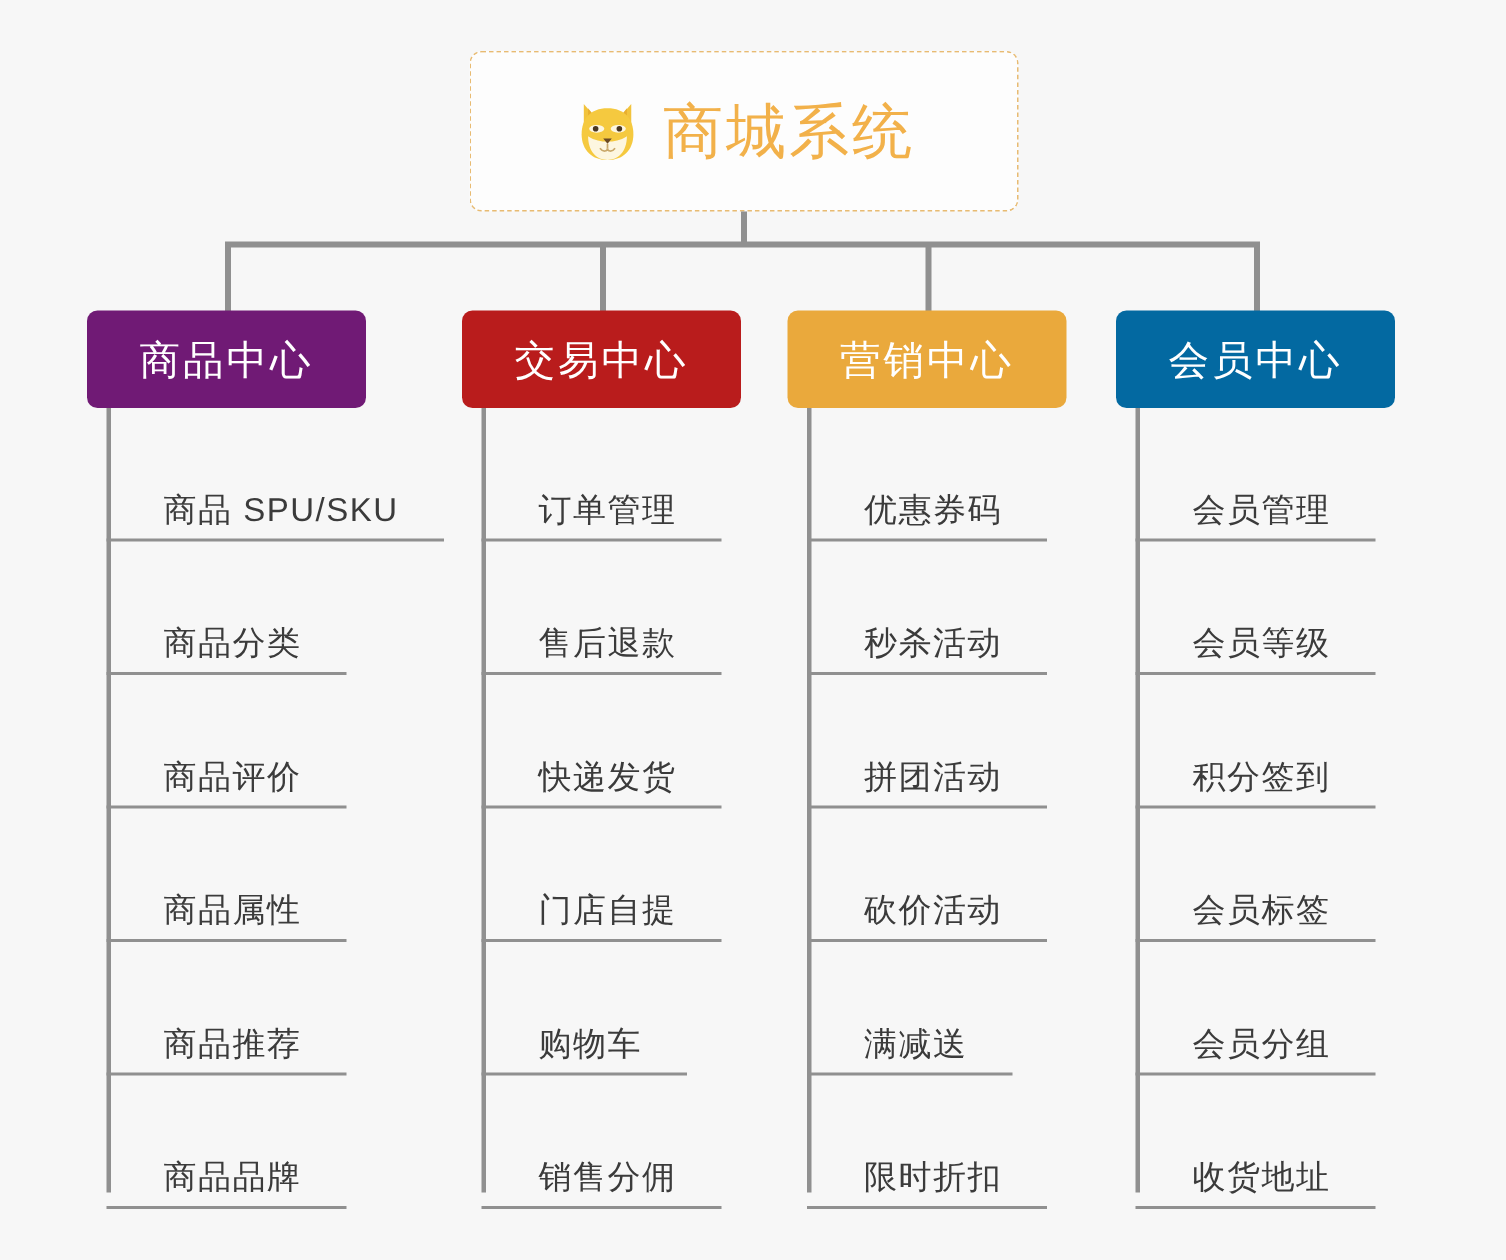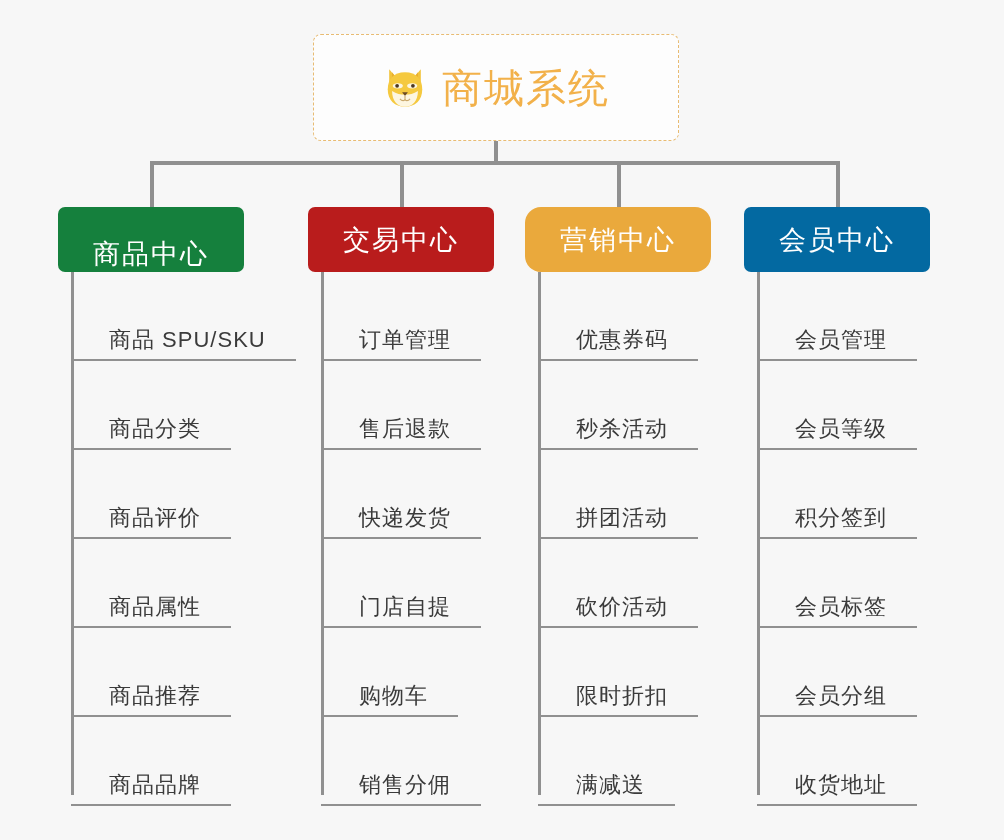--- a/index.html
+++ b/index.html
@@ -143,21 +143,21 @@
   </div>
 
   <div class="conn" id="conn-stem-root" style="background: rgb(144, 144, 144);"></div>
   <div class="conn" id="conn-bar" style="background: rgb(144, 144, 144);"></div>
   <div class="conn conn-drop" id="conn-drop-1" style="background: rgb(144, 144, 144);"></div>
   <div class="conn conn-drop" id="conn-drop-2" style="background: rgb(144, 144, 144);"></div>
   <div class="conn conn-drop" id="conn-drop-3" style="background: rgb(144, 144, 144);"></div>
   <div class="conn conn-drop" id="conn-drop-4" style="background: rgb(144, 144, 144);"></div>
 
   <div class="column" id="col-0">
-    <div class="cat-box" style="background: #15803d; align-items: flex-end;">
+    <div class="cat-box" style="background: #701a75;">
       <span>商品中心</span>
     </div>
     <div class="leaves">
       <div class="leaf">
           <span class="leaf-inner">商品 SPU/SKU</span>
         </div>
       <div class="leaf">
           <span class="leaf-inner">商品分类</span>
         </div>
       <div class="leaf">
@@ -195,41 +195,41 @@
       <div class="leaf">
           <span class="leaf-inner">购物车</span>
         </div>
       <div class="leaf">
           <span class="leaf-inner">销售分佣</span>
         </div>
     </div>
   </div>
 
   <div class="column" id="col-2">
-    <div class="cat-box" style="background: rgb(234, 169, 60); border-radius: 16px;">
+    <div class="cat-box" style="background: rgb(234, 169, 60);">
       <span>营销中心</span>
     </div>
     <div class="leaves">
       <div class="leaf">
           <span class="leaf-inner">优惠券码</span>
         </div>
       <div class="leaf">
           <span class="leaf-inner">秒杀活动</span>
         </div>
       <div class="leaf">
           <span class="leaf-inner">拼团活动</span>
         </div>
       <div class="leaf">
           <span class="leaf-inner">砍价活动</span>
         </div>
       <div class="leaf">
+          <span class="leaf-inner">满减送</span>
+        </div>
+      <div class="leaf">
           <span class="leaf-inner">限时折扣</span>
-        </div>
-      <div class="leaf">
-          <span class="leaf-inner">满减送</span>
         </div>
     </div>
   </div>
 
   <div class="column" id="col-3">
     <div class="cat-box" style="background: #0369a1;">
       <span>会员中心</span>
     </div>
     <div class="leaves">
       <div class="leaf">

